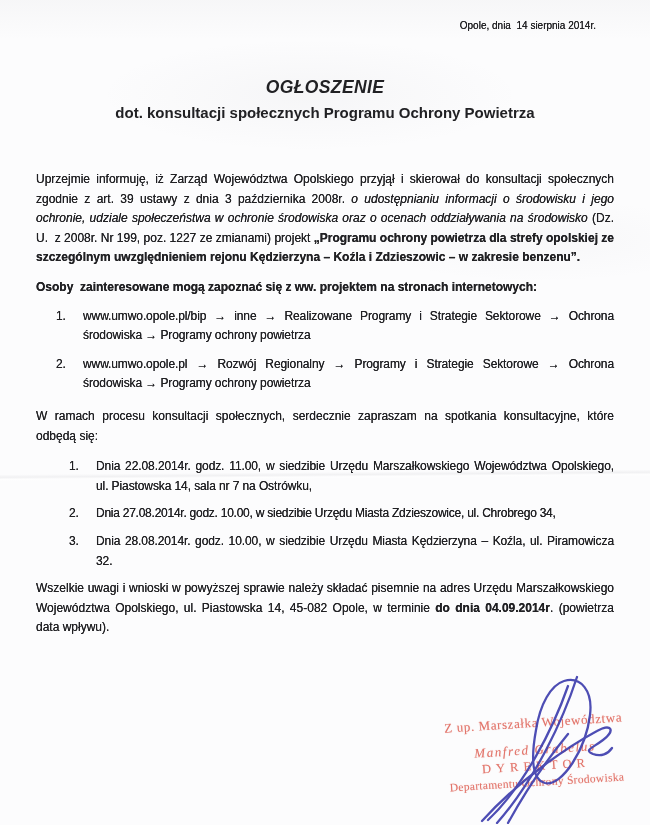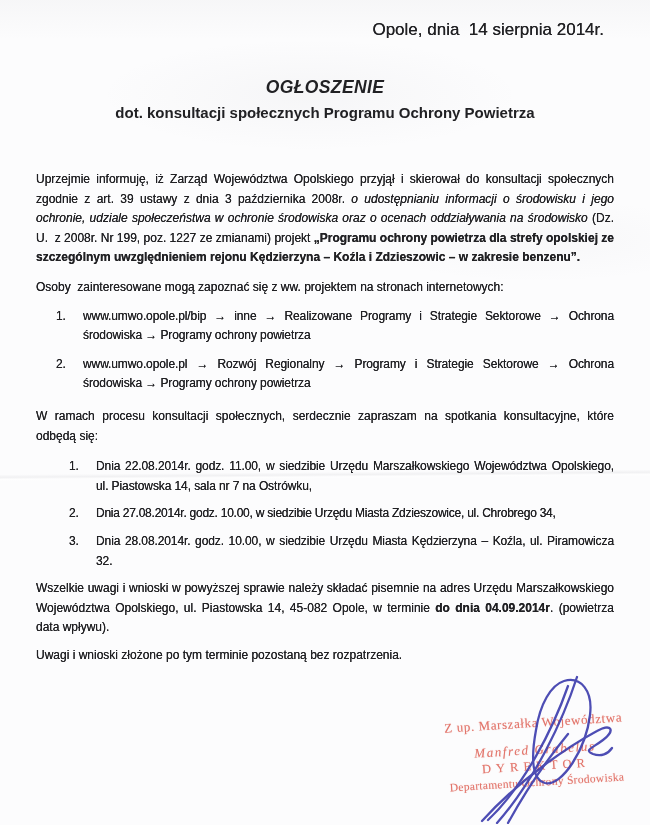--- a/index.html
+++ b/index.html
@@ -20,41 +20,41 @@
       radial-gradient(ellipse 260px 60px at 540px 240px, rgba(130,130,140,0.04), transparent 70%),
       linear-gradient(to bottom, rgba(140,140,150,0.05), transparent 40px);
   }
   .crease{
     position:absolute;top:472px;left:-6px;width:662px;height:7px;
     transform:rotate(-0.45deg);
     background:linear-gradient(to bottom, rgba(0,0,0,0), rgba(110,110,120,0.08) 40%, rgba(255,255,255,0.6) 70%, rgba(0,0,0,0));
     pointer-events:none;
   }
   .dateline{
-    position:absolute;top:20px;right:46px;
-    font-size:17px;white-space:pre-wrap;
+    position:absolute;top:20px;right:54px;
+    font-size:10px;white-space:pre-wrap;
     text-shadow:0 0 .3px currentColor;
   }
   .title{
     position:absolute;top:77px;left:0;width:100%;
     text-align:center;font-size:17.5px;font-weight:bold;letter-spacing:.4px;font-style:italic;
   }
   .subtitle{
     position:absolute;top:104px;left:0;width:100%;
     text-align:center;font-size:15px;font-weight:bold;
   }
   .bodytext{
     position:absolute;top:170px;left:36px;width:578px;
     font-size:12px;line-height:19.6px;
     text-align:justify;
     text-shadow:0 0 .3px currentColor;
   }
   .bodytext p{margin:0;white-space:pre-wrap;}
   .p-intro{margin-bottom:10px !important;}
-  .p-web{margin-bottom:9px !important;}
+  .p-web{margin-bottom:9px !important;font-weight:bold;}
   .p-meet{margin-bottom:11px !important;}
   .p-submission{margin-bottom:8px !important;}
   .li{display:flex;letter-spacing:-0.1px;}
   .li .num{flex:0 0 27px;}
   .li .txt{flex:1;text-align:justify;}
   .weblist{margin:0 0 13px 20px;}
   .weblist .li{margin-bottom:9px;}
   .weblist .li:last-child{margin-bottom:0;}
   .meetlist{margin:0 0 8px 33px;}
   .meetlist .li{margin-bottom:8px;}
@@ -124,21 +124,20 @@
         <span class="txt">Dnia 27.08.2014r. godz. 10.00, w siedzibie Urzędu Miasta Zdzieszowice, ul. Chrobrego 34,</span>
       </div>
       <div class="li">
         <span class="num">3.</span>
         <span class="txt">Dnia 28.08.2014r. godz. 10.00, w siedzibie Urzędu Miasta Kędzierzyna – Koźla, ul. Piramowicza 32.</span>
       </div>
     </div>
 
     <p class="p-submission"><span>Wszelkie uwagi i wnioski w powyższej sprawie należy składać pisemnie na adres Urzędu Marszałkowskiego Województwa Opolskiego, ul. Piastowska 14, 45-082 Opole, w terminie </span><b class="strong">do dnia 04.09.2014r</b><span>. (powietrza data wpływu).</span></p>
 
-    <p>Uwagi i wnioski złożone po tym terminie pozostaną bez rozpatrzenia.</p>
   </div>
 
   <div class="stamp" style="color: rgb(224, 105, 94);">
     <div class="stamp-auth">Z up. Marszałka Województwa</div>
     <div class="stamp-name">Manfred Grabelus</div>
     <div class="stamp-pos">DYREKTOR</div>
     <div class="stamp-dept">Departamentu Ochrony Środowiska</div>
   </div>
 
   <svg class="signature" viewBox="0 0 172 150">

